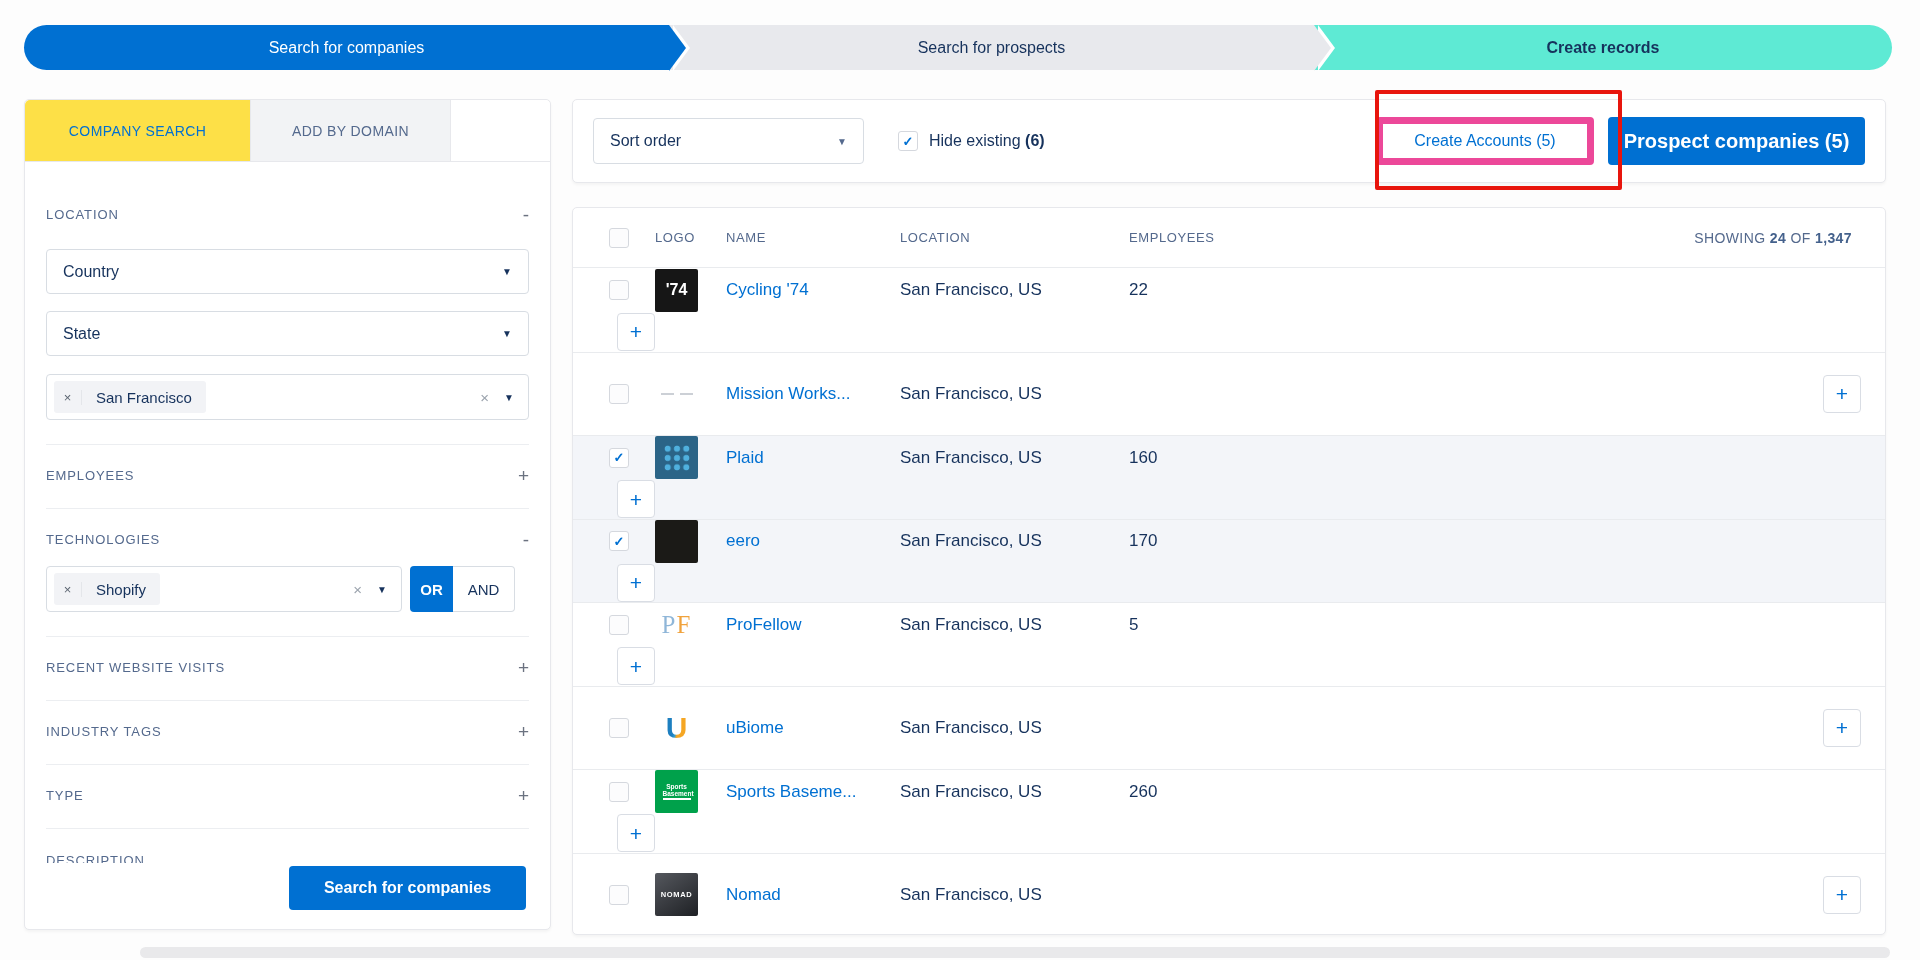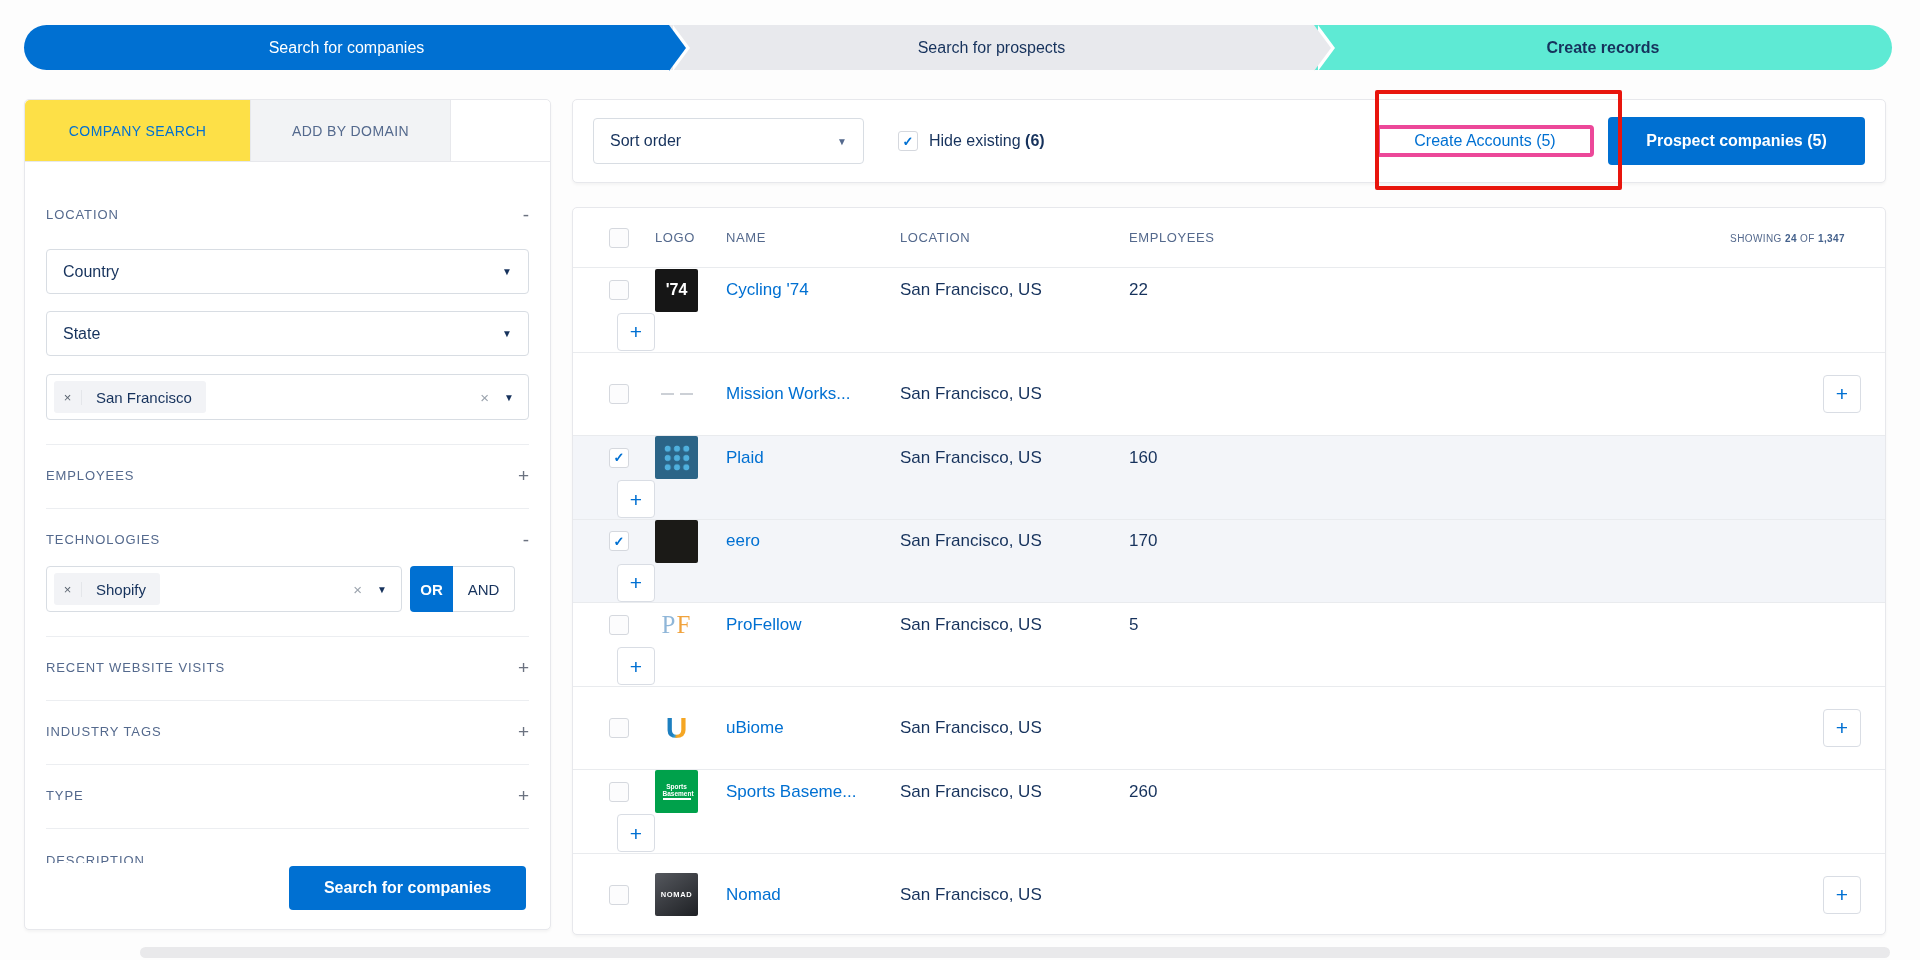--- a/index.html
+++ b/index.html
@@ -70,34 +70,34 @@
                  align-items:center; justify-content:space-between; padding:0 16px; font-size:16px; cursor:pointer; }
   .sort-select .caret { font-size:10px; color:#54698d; }
   .hide-existing { display:flex; align-items:center; gap:11px; margin-left:34px; cursor:pointer; }
   .hide-existing .text { font-size:16px; }
   .count-bold { font-weight:700; }
   .checkbox { width:20px; height:20px; border:1px solid #d5d8de; border-radius:3px; background:#fcfcfd;
               display:inline-flex; align-items:center; justify-content:center; flex:0 0 auto; cursor:pointer; }
   .checkbox.checked { background:#fff; }
   .checkbox.checked::after { content:"✓"; color:#0070d2; font-size:13px; font-weight:700; }
   .toolbar-spacer { flex:1; }
-  .btn-create { width:218px; height:32px; background:#fff; border:4px solid #ec4899; border-radius:4px;
+  .btn-create { width:218px; height:48px; background:#fff; border:7px solid #ec4899; border-radius:4px;
                 color:#0070d2; font-size:16px; font-family:"Liberation Sans",sans-serif; cursor:pointer; }
   .btn-prospect { width:257px; height:48px; margin-left:14px; background:#0070d2; border:none; border-radius:4px;
-                  color:#fff; font-size:16px; font-weight:700; font-family:"Liberation Sans",sans-serif; cursor:pointer; }
+                  color:#fff; font-size:20px; font-weight:700; font-family:"Liberation Sans",sans-serif; cursor:pointer; }
   .annotation-rect { position:absolute; left:1375px; top:90px; width:247px; height:100px;
                      border:4px solid #e8150d; border-radius:2px; z-index:20; pointer-events:none; }
 
   
   .table-panel { left:572px; top:207px; width:1314px; height:728px; overflow:hidden; }
   .tgrid { display:grid; grid-template-columns:46px 71px 174px 229px 1fr 62px; align-items:center;
            padding:0 24px 0 36px; }
   .thead { height:60px; border-bottom:1px solid #e9ebee; position:relative; }
   .thead .col-label { font-size:13px; letter-spacing:.6px; color:#54698d; }
-  .showing { position:absolute; right:40px; top:50%; transform:translateY(-50%); font-size:10px;
+  .showing { position:absolute; right:33px; top:50%; transform:translateY(-50%); font-size:14px;
              letter-spacing:.4px; color:#54698d; white-space:nowrap; }
   .showing .num { font-weight:700; color:#44618c; }
   .trow { height:83.5px; }
   .trow + .trow { border-top:1px solid #e9ebee; }
   .trow.selected { background:#f3f5f9; }
   .name { font-size:17px; color:#0070d2; text-decoration:none; cursor:pointer; }
   .loc, .emp { font-size:17px; color:#16325c; }
   .add-btn { width:38px; height:38px; justify-self:end; background:#fff; border:1px solid #d9dde4;
              border-radius:4px; color:#0070d2; font-size:21px; line-height:1; cursor:pointer;
              font-family:"Liberation Sans",sans-serif; }

